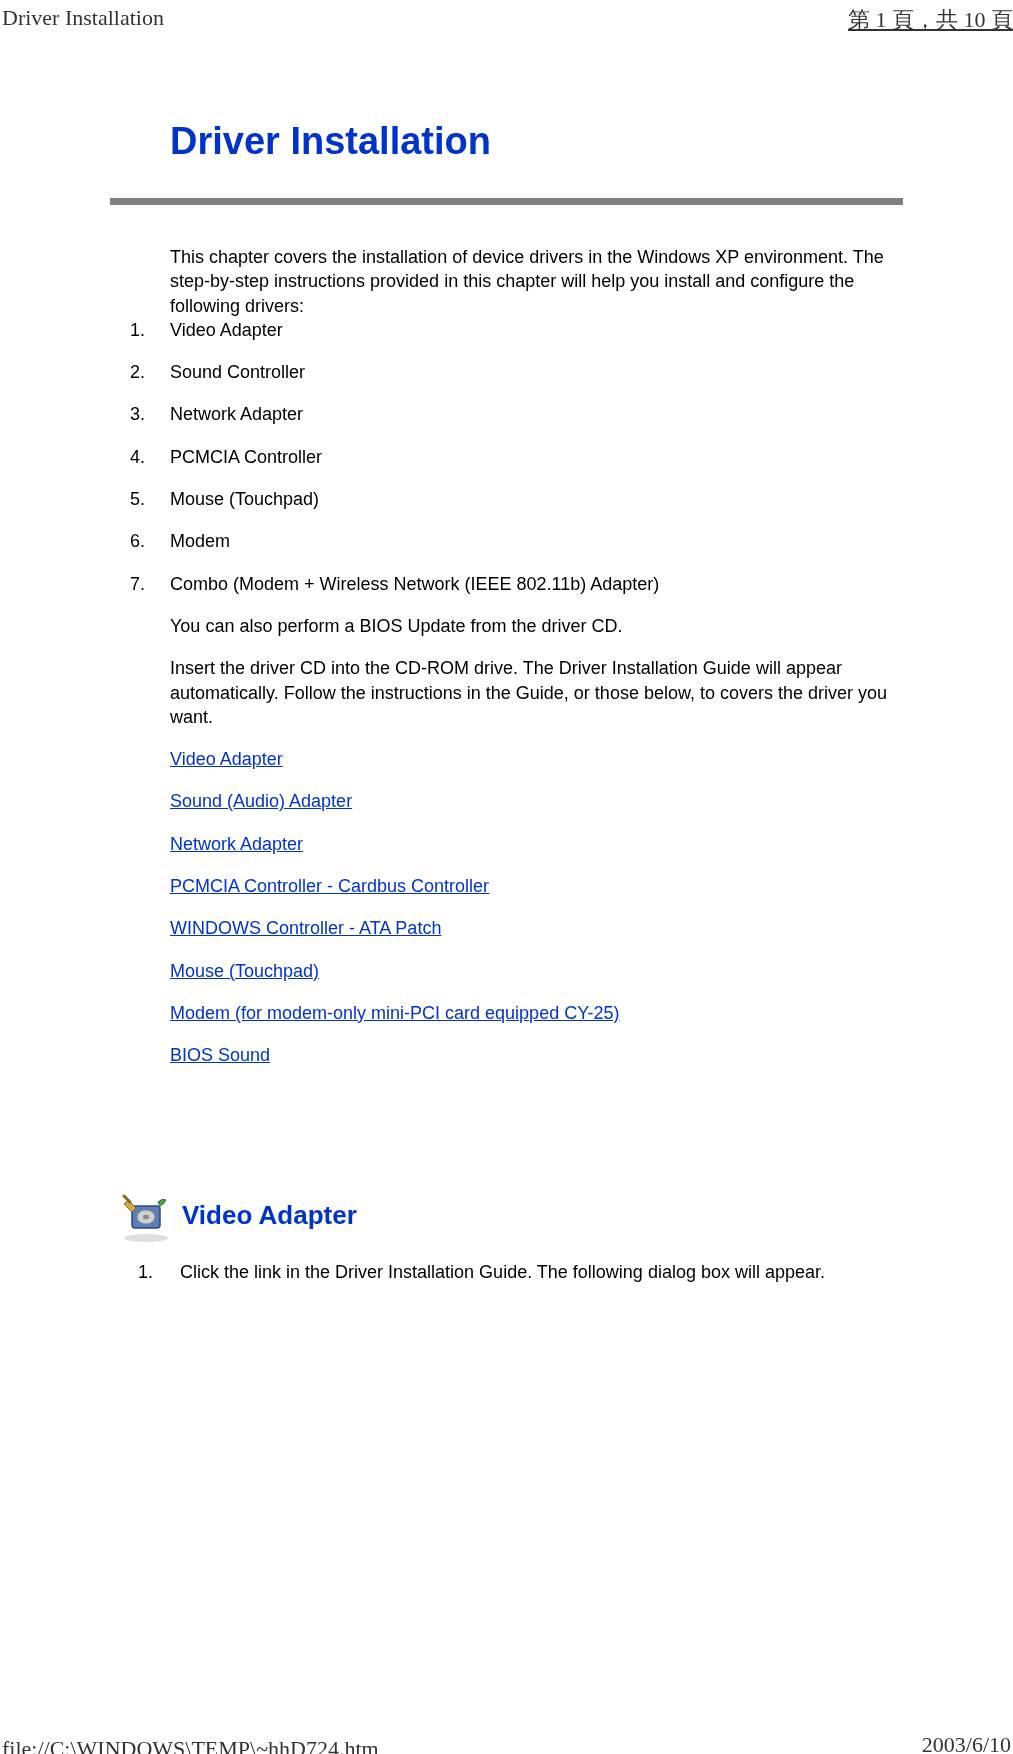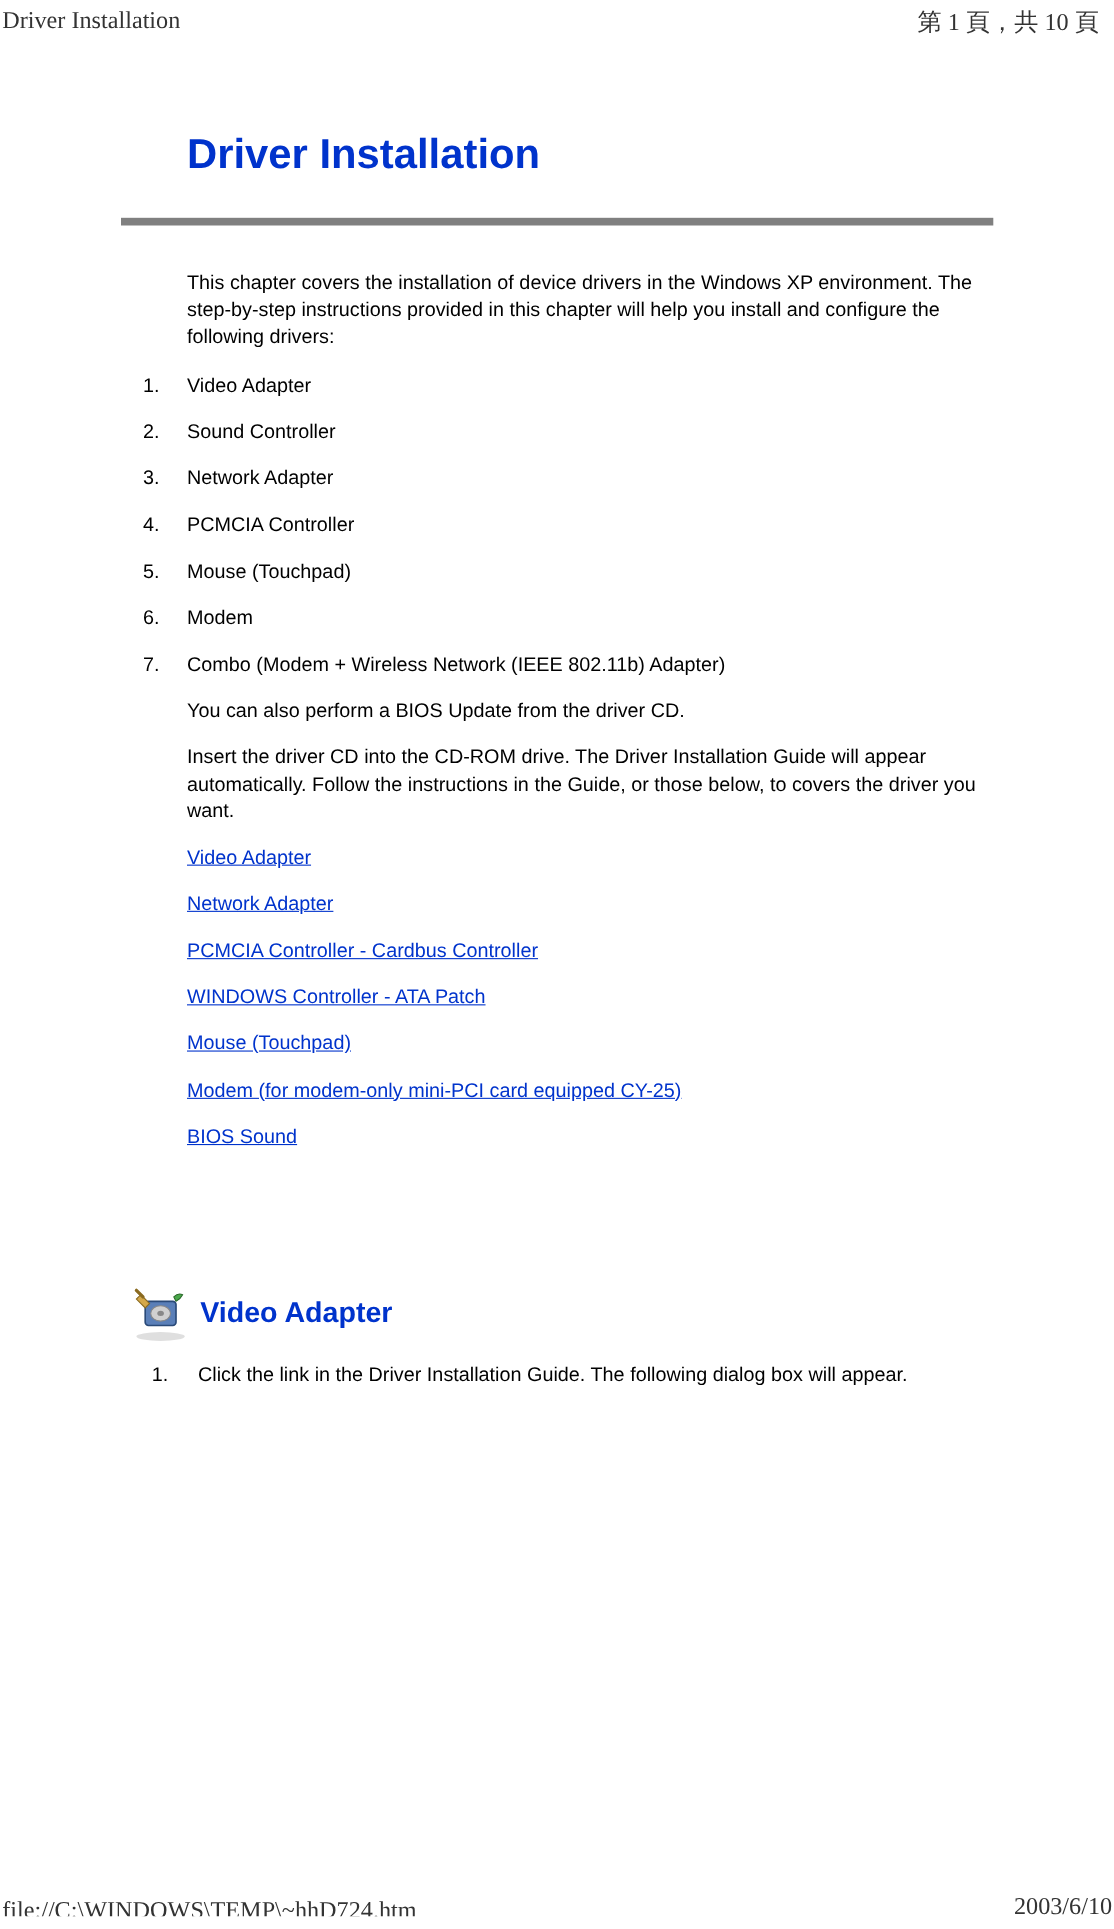--- a/index.html
+++ b/index.html
@@ -21,42 +21,42 @@
       justify-content: space-between;
       padding: 5px 0 0 0;
       font-family: "Times New Roman", serif;
       font-size: 22px;
       color: #333;
     }
     .header-left {
       padding-left: 2px;
     }
     .header-right {
-      padding-right: 14px;
+      padding-right: 0;
+      text-decoration: underline;
     }
     .content-area {
       padding: 85px 110px 0 110px;
     }
     .main-title {
       font-size: 38px;
       font-weight: bold;
       color: #0033cc;
       padding-left: 60px;
       margin-bottom: 35px;
     }
     .hr-thick {
       height: 7px;
       background: #808080;
       border: none;
       margin-bottom: 40px;
     }
     .intro-text {
       padding-left: 60px;
       line-height: 1.35;
-      margin-bottom: 20px;
     }
     .ol-list {
       list-style: none;
       padding-left: 20px;
     }
     .ol-list li {
       display: flex;
       margin-bottom: 18px;
       line-height: 1.35;
     }
@@ -109,21 +109,21 @@
     }
     .section-ol .num {
       width: 42px;
       flex-shrink: 0;
     }
     .section-ol .txt {
       flex: 1;
     }
     .footer-row {
       position: absolute;
-      bottom: 12px;
+      bottom: 0;
       width: 1013px;
       display: flex;
       justify-content: space-between;
       font-family: "Times New Roman", serif;
       font-size: 22px;
       color: #333;
       padding: 0 2px 0 2px;
     }
     .footer-left-clip {
       overflow: hidden;
@@ -184,20 +184,23 @@
       <span class="txt">Combo (Modem + Wireless Network (IEEE 802.11b) Adapter)</span>
     </li>
   </ol>
 
   <p class="body-para">You can also perform a BIOS Update from the driver CD.</p>
 
   <p class="body-para">Insert the driver CD into the CD-ROM drive. The Driver Installation Guide will appear automatically. Follow the instructions in the Guide, or those below, to covers the driver you want.</p>
 
   <p class="link-para">
     <a href="#">Video Adapter</a>
+  </p>
+  <p class="link-para">
+    <a href="#">Sound (Audio) Adapter</a>
   </p>
   <p class="link-para">
     <a href="#">Network Adapter</a>
   </p>
   <p class="link-para">
     <a href="#">PCMCIA Controller - Cardbus Controller</a>
   </p>
   <p class="link-para">
     <a href="#">WINDOWS Controller - ATA Patch</a>
   </p>

